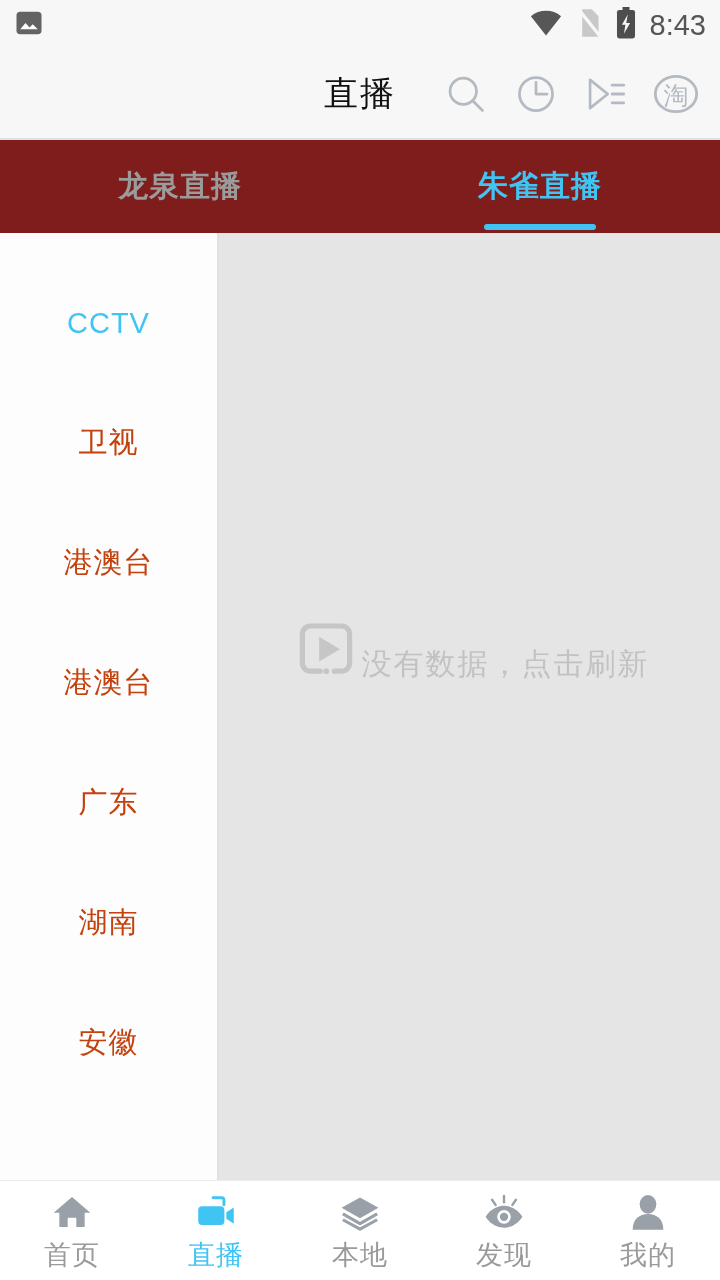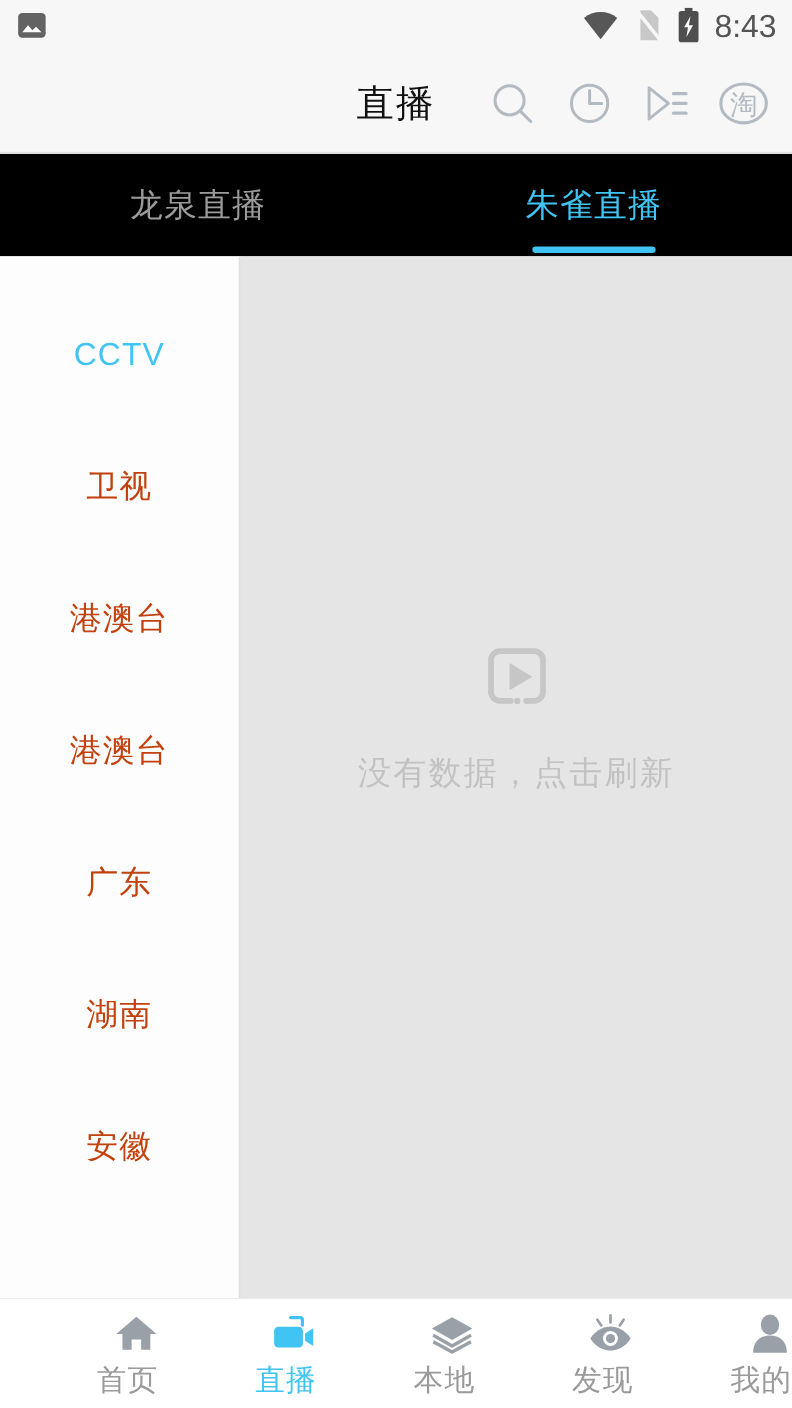--- a/index.html
+++ b/index.html
@@ -30,22 +30,22 @@
     font-size:34px; color:#111; letter-spacing:2px;
   }
   .title-actions {
     margin-left:auto; display:flex; align-items:center; gap:22px;
     padding-right:20px; z-index:2;
   }
   .ticon { width:48px; height:48px; display:flex; align-items:center; justify-content:center; }
 
   
   .tabbar {
-    height:93px; flex:0 0 93px; background:#000000;
-    display:flex; align-items:stretch;
+    height:93px; flex:0 0 93px; background:#7f1d1d;
+    display:flex; align-items:stretch;font-weight:bold;
   }
   .tab {
     flex:1; display:flex; flex-direction:column;
     align-items:center; justify-content:center; position:relative;
   }
   .tab-label { font-size:30px; letter-spacing:1px; }
   .tab.inactive .tab-label { color:#9b9b9b; }
   .tab.active .tab-label { color:#40c4f4; }
   .tab-underline {
     position:absolute; bottom:3px; height:6px; width:112px;
@@ -66,36 +66,36 @@
   .side-label { font-size:29px; color:#c2410c; letter-spacing:1px; }
   .side-item.active .side-label { color:#40c4f4; }
 
   .content {
     flex:1; background:#e5e5e5;
     display:flex; flex-direction:column;
     align-items:center; justify-content:center;
     position:relative;
   }
   .empty-wrap {
-    display:flex; flex-direction:column; align-items:center;
+    display:flex; flex-direction:row; align-items:center;
     margin-top:-110px;
   }
   .empty-text {
     margin-top:26px; font-size:30px; color:#c2c2c2; letter-spacing:2px;
   }
 
   
   .bottomnav {
     height:100px; flex:0 0 100px; background:#ffffff;
     border-top:1px solid #ececec;
     display:flex; align-items:center;
   }
   .nav-item {
     flex:1; display:flex; flex-direction:column;
-    align-items:flex-end; justify-content:center; gap:6px;
+    align-items:center; justify-content:center; gap:6px;
   }
   .nav-icon { height:42px; display:flex; align-items:flex-end; justify-content:center; }
   .nav-label { font-size:27px; color:#9a9a9a; letter-spacing:1px; }
   .nav-item.active .nav-label { color:#40c4f4; }
 </style>
 </head>
 <body>
 
 <div id="app">
 

